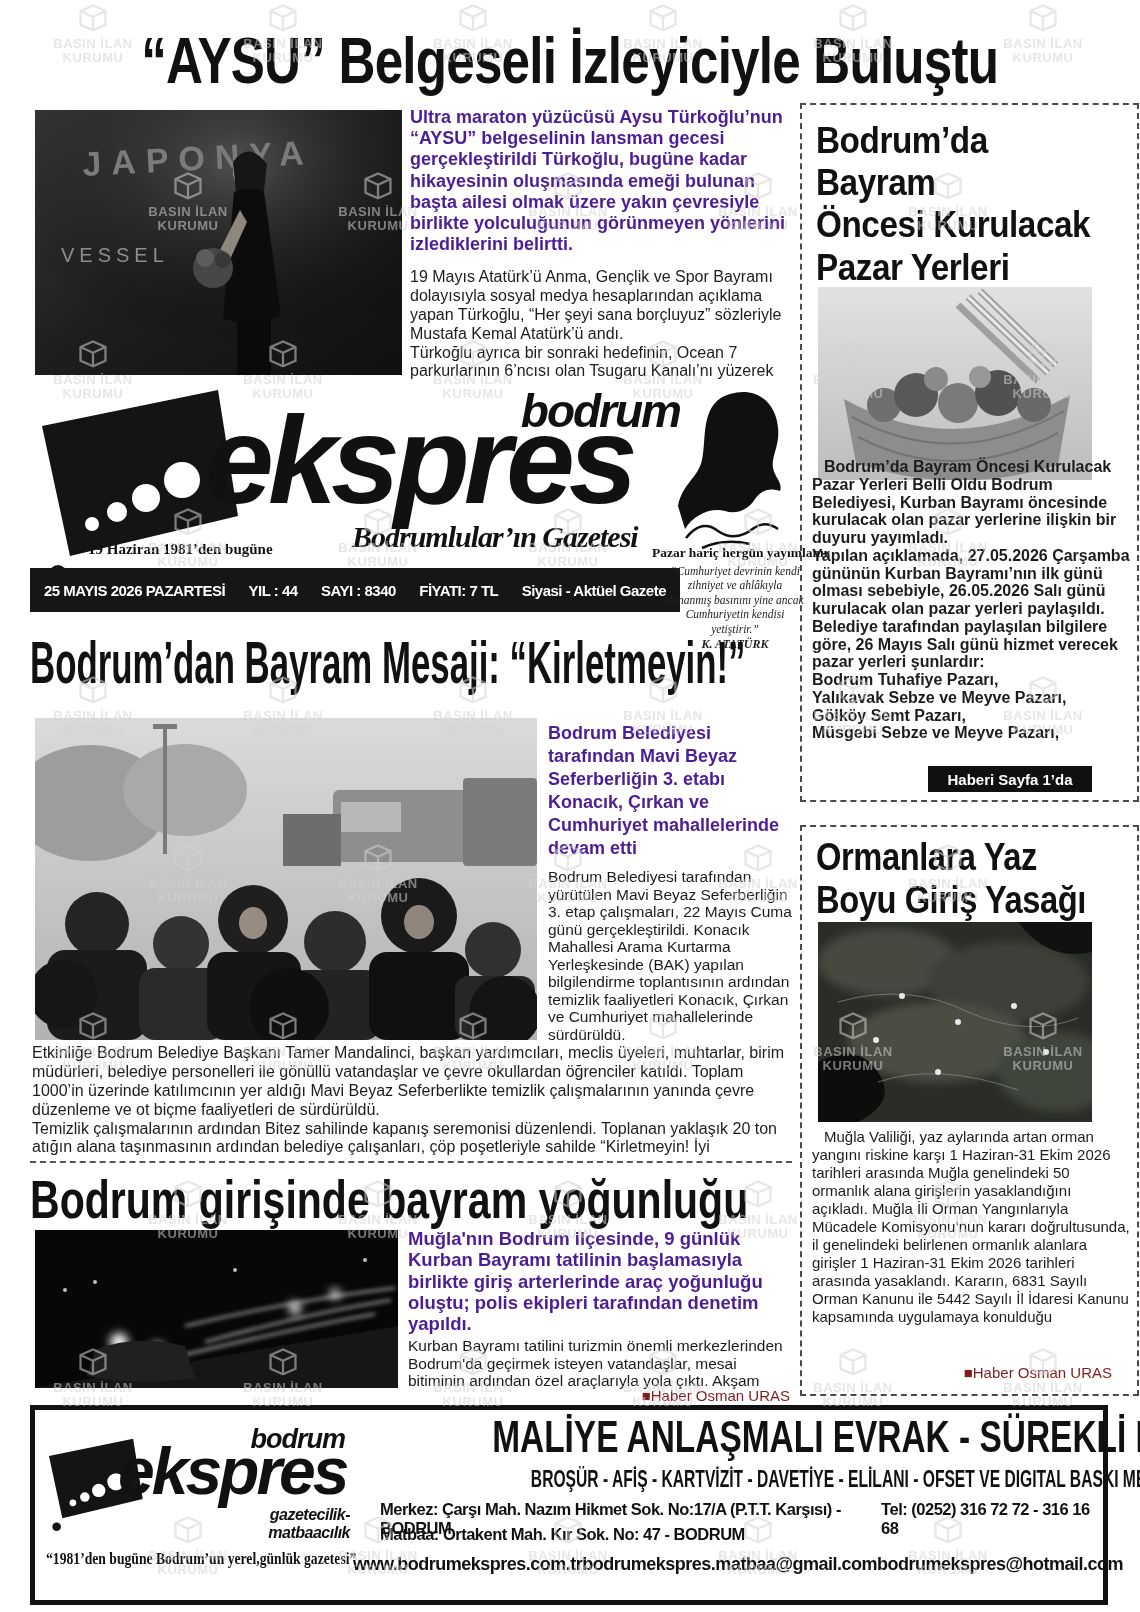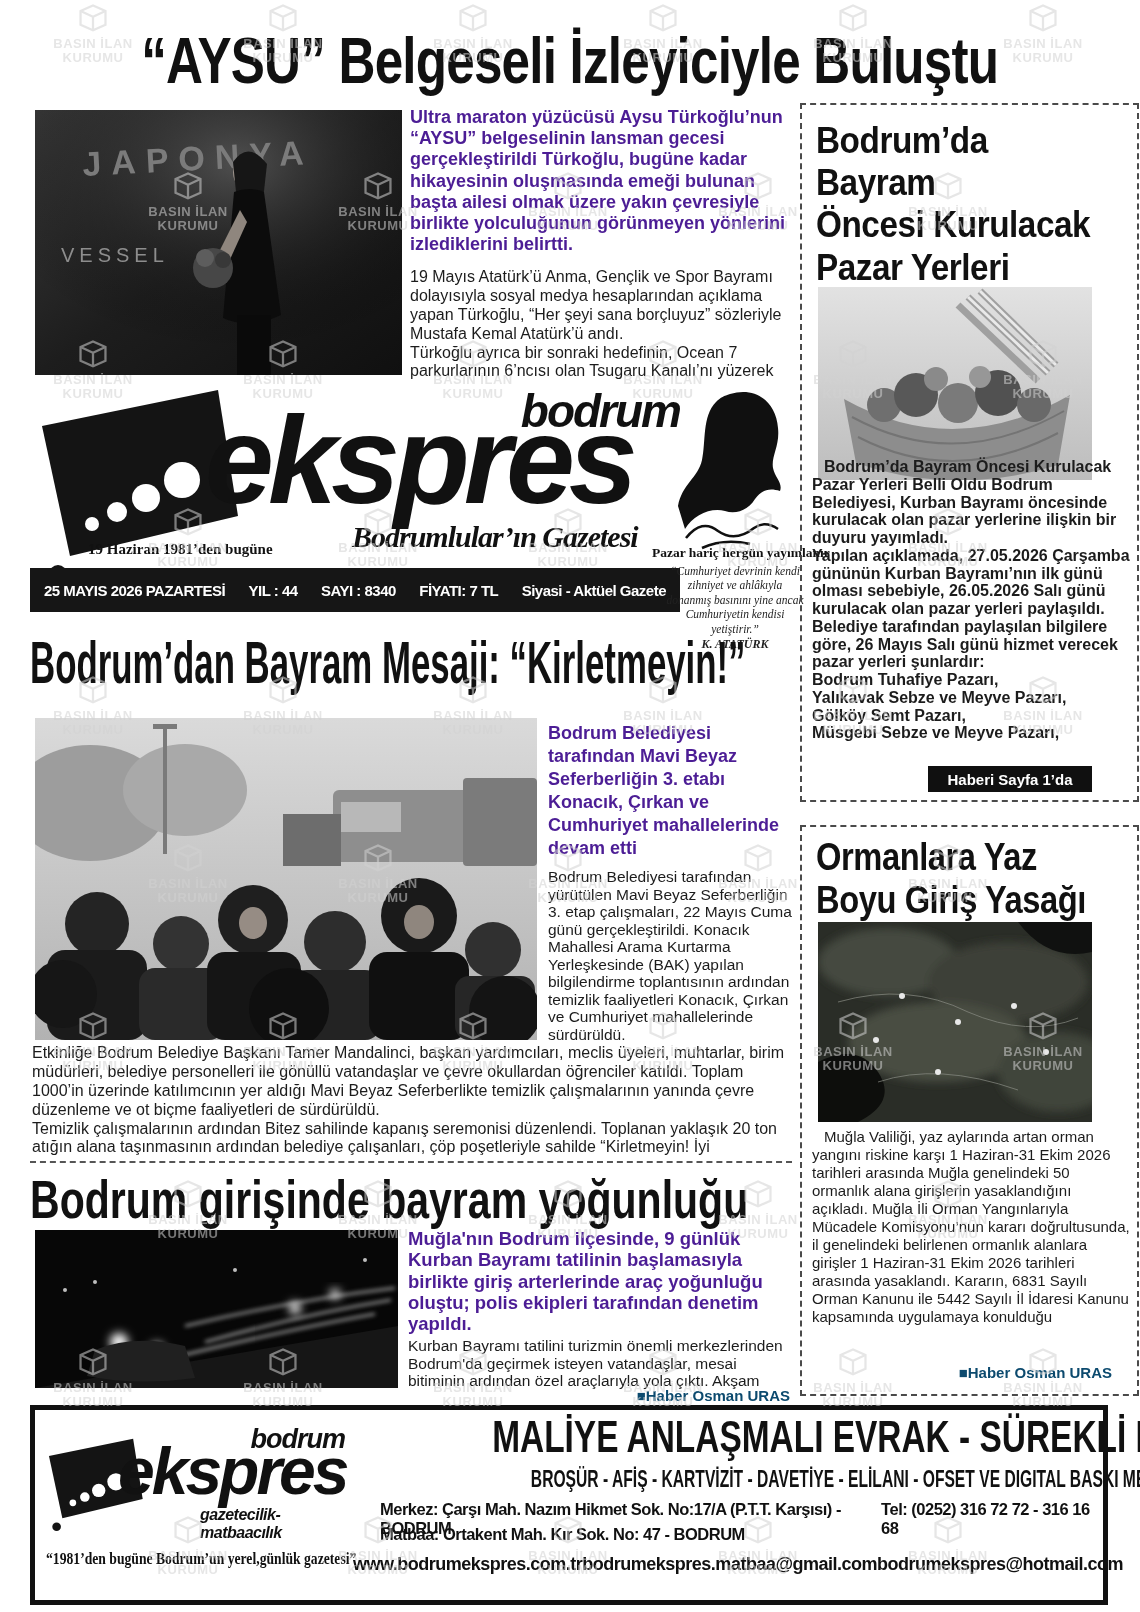--- a/index.html
+++ b/index.html
@@ -27,21 +27,21 @@
   .datebar{left:30px;top:568px;width:650px;height:44px;background:#161616;color:#fff;
            display:flex;align-items:center;justify-content:space-between;
            padding:0 14px;box-sizing:border-box;font-weight:bold;font-size:15px;letter-spacing:-0.5px;}
   .quote{left:664px;top:564px;width:142px;font-family:"Liberation Serif",serif;font-style:italic;
          font-size:11.5px;line-height:1.25;text-align:center;color:#222;}
   .quote .author{display:block;text-align:center;font-weight:bold;font-size:12px;margin-top:1px;}
   .photo{position:absolute;overflow:hidden;background:#222;}
   .photo svg{display:block;}
   .badge{position:absolute;background:#101010;color:#fff;font-weight:bold;font-size:15px;
          display:flex;align-items:center;justify-content:center;}
-  .byline{position:absolute;font-weight:bold;font-size:15px;color:#0c4a6e;text-align:right;}
+  .byline{position:absolute;font-weight:normal;font-size:15px;color:#7f1d1d;text-align:right;}
   .footer-box{position:absolute;left:30px;top:1405px;width:1078px;height:200px;border:5px solid #111;box-sizing:border-box;}
   .wm{position:absolute;width:130px;text-align:center;color:#d2d2d2;pointer-events:none;}
   .wm svg{display:block;margin:0 auto 1px;}
   .wm-t{font-weight:bold;font-size:13px;line-height:1.05;letter-spacing:.5px;}
   #wm-layer{position:absolute;inset:0;z-index:10;pointer-events:none;opacity:.55;}
   .mast-ekspres{font-style:italic;font-weight:bold;letter-spacing:-6px;}
 </style>
 </head>
 <body>
 
@@ -308,21 +308,21 @@
       <polygon points="2,38 178,2 198,128 30,168" fill="#141414"></polygon>
       <circle cx="52" cy="136" r="7" fill="#fff"></circle>
       <circle cx="77" cy="124" r="10" fill="#fff"></circle>
       <circle cx="106" cy="110" r="14" fill="#fff"></circle>
       <circle cx="142" cy="92" r="18" fill="#fff"></circle>
       <circle cx="18" cy="186" r="9" fill="#141414"></circle>
     </svg>
   </div>
   <div class="abs mast-ekspres" style="left:225px;top:1424px;width:120px;text-align:right;font-size:27px;letter-spacing:-1px;">bodrum</div>
   <div class="abs mast-ekspres" style="left:118px;top:1438px;font-size:66px;line-height:1;letter-spacing:-3px;">ekspres</div>
-  <div class="abs b" style="left:200px;top:1506px;width:150px;font-size:16px;font-style:italic;letter-spacing:-.5px;">gazetecilik-matbaacılık</div>
+  <div class="abs b" style="left:200px;top:1506px;width:150px;text-align:right;font-size:16px;font-style:italic;letter-spacing:-.5px;">gazetecilik-matbaacılık</div>
   <div class="abs serif b" style="left:46px;top:1548px;width:320px;font-size:17.5px;">
     <span class="cond" style="transform:scaleX(.78);">“1981’den bugüne Bodrum’un yerel,günlük gazetesi”</span>
   </div>
 
   <div class="abs b" style="left:375px;top:1412px;width:726px;text-align:center;font-size:44px;">
     <span class="cond center" style="transform:scaleX(.76);">MALİYE ANLAŞMALI EVRAK - SÜREKLİ FORM</span>
   </div>
   <div class="abs b" style="left:375px;top:1466px;width:726px;text-align:center;font-size:23px;">
     <span class="cond center" style="transform:scaleX(.68);">BROŞÜR - AFİŞ - KARTVİZİT - DAVETİYE - ELİLANI - OFSET VE DIGITAL BASKI MERKEZİ</span>
   </div>

